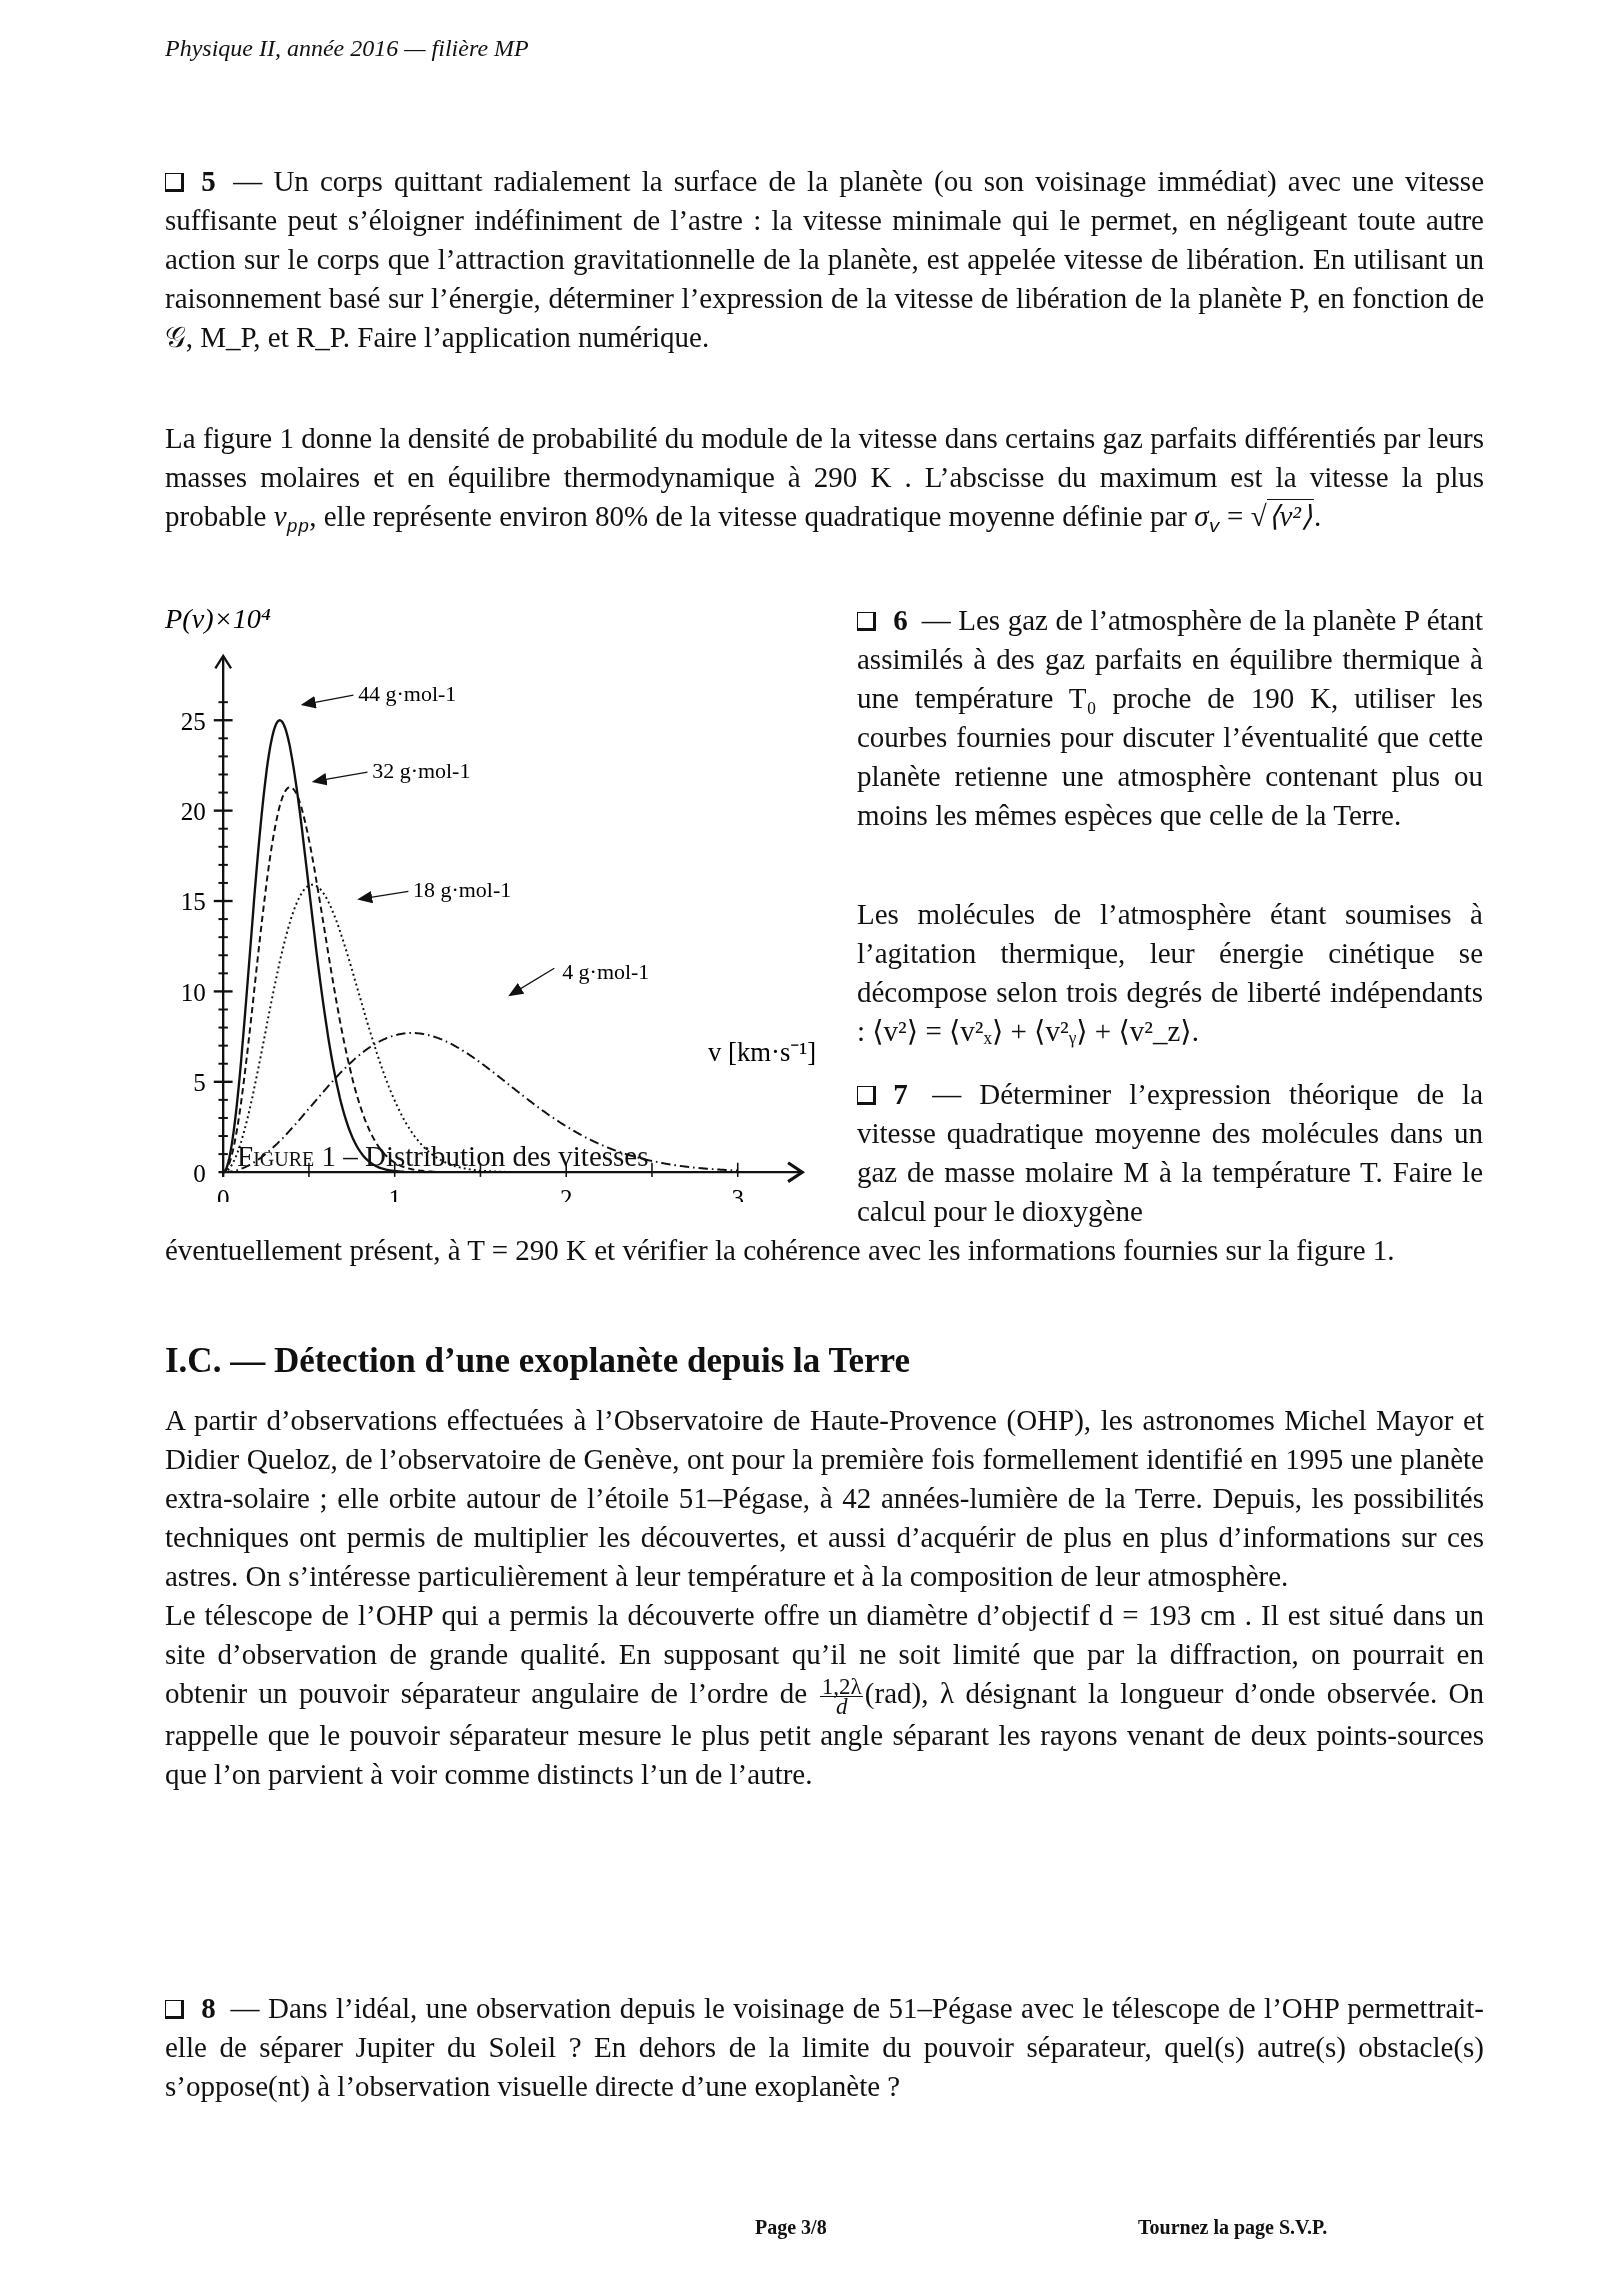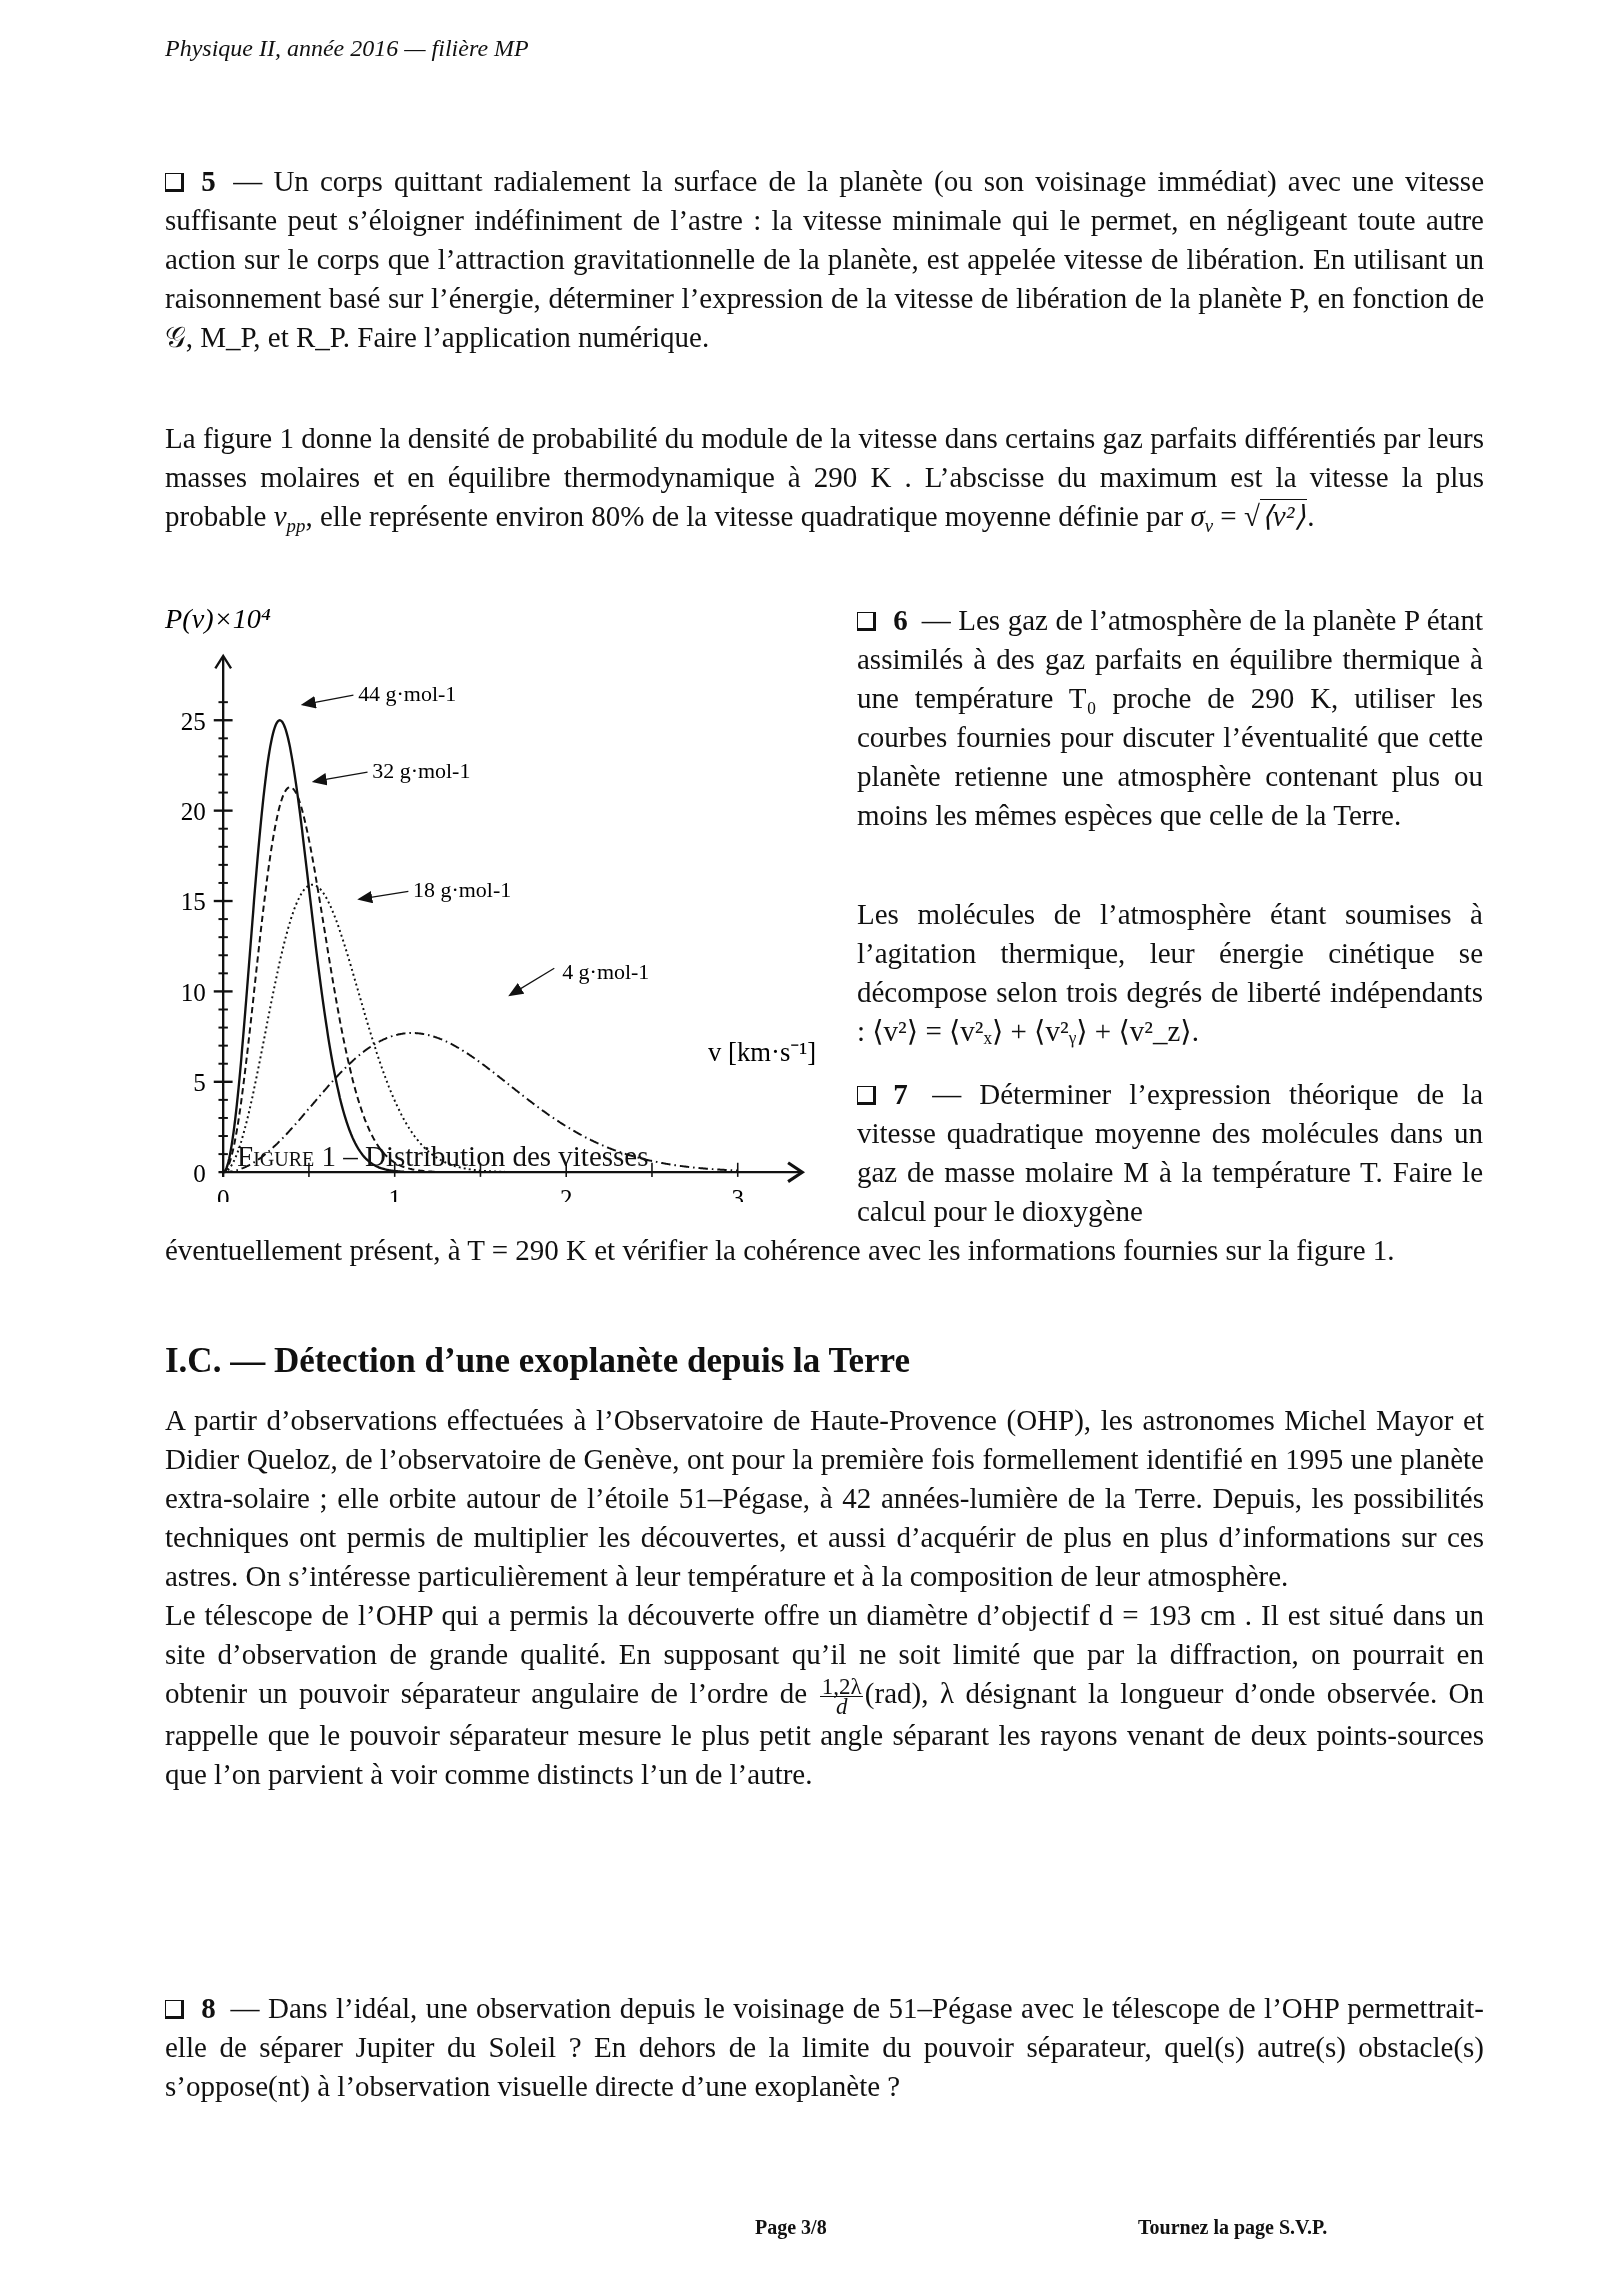--- a/index.html
+++ b/index.html
@@ -8,21 +8,21 @@
   .page { position:absolute; left:8px; top:0; width:1622px; height:1647px; }
   .header { position:absolute; left:157px; top:35px; font-style:italic; font-size:24px;
             font-family:"Liberation Serif",serif; }
   .block { position:absolute; left:157px; width:1319px; font-family:"Liberation Serif",serif;
            font-size:29px; line-height:39px; text-align:justify; }
   .block.narrow { left:849px; width:626px; }
   .qbox { display:inline-block; width:19px; height:19px; border:1.6px solid #111; border-right-width:3.9px;
           border-bottom-width:3.9px; box-sizing:border-box; margin-right:17.3px; vertical-align:-0.8px; }
   .qnum { font-weight:bold; margin-right:6.3px; }
   .math { font-style:italic; }
-  .sub { font-size:0.65em; vertical-align:-0.3em; font-style:italic; }
+  .sub { font-size:0.65em; vertical-align:-0.3em; font-style:italic;font-family:Liberation Mono, monospace; }
   .sqrt { border-top:1.6px solid #111; padding:0 1.6px; }
   .section-title { position:absolute; left:157px; top:1341px; font-weight:bold; font-size:35px;
                    font-family:"Liberation Serif",serif; }
   .frac { display:inline-flex; flex-direction:column; vertical-align:middle; font-size:23px;
           line-height:19px; text-align:center; margin:0 1.6px; }
   .frac .num { border-bottom:1.6px solid #111; padding:0 1.6px; }
   .frac .den { font-style:italic; }
   .footer { position:absolute; top:2216px; font-family:"Liberation Serif",serif; font-size:20px;
             font-weight:bold; }
   .chart { position:absolute; left:149px; top:590px; width:691px; height:612px; }
@@ -127,21 +127,21 @@
     <text x="892" y="1352" font-family="Liberation Serif, serif" font-size="34">v [km·s⁻¹]</text>
   </svg>
 
   <div class="caption">
     <span class="sc">Figure 1</span><span> – Distribution des vitesses</span>
   </div>
 
   <div class="block narrow" style="top:601px;">
     <span class="qbox"></span><span class="qnum">6</span>
     <span>—</span>
-    <span>Les gaz de l’atmosphère de la planète P étant assimilés à des gaz parfaits en équilibre thermique à une température T₀ proche de 290 K, utiliser les courbes fournies pour discuter l’éventualité que cette planète retienne une atmosphère contenant plus ou moins les mêmes espèces que celle de la Terre.</span>
+    <span>Les gaz de l’atmosphère de la planète P étant assimilés à des gaz parfaits en équilibre thermique à une température T₀ proche de 190 K, utiliser les courbes fournies pour discuter l’éventualité que cette planète retienne une atmosphère contenant plus ou moins les mêmes espèces que celle de la Terre.</span>
   </div>
 
   <div class="block narrow" style="top:895px;">
     <span>Les molécules de l’atmosphère étant soumises à l’agitation thermique, leur énergie cinétique se décompose selon trois degrés de liberté indépendants : ⟨v²⟩ = ⟨v²ₓ⟩ + ⟨v²ᵧ⟩ + ⟨v²_z⟩.</span>
   </div>
 
   <div class="block narrow" style="top:1075px;">
     <span class="qbox"></span><span class="qnum">7</span>
     <span>—</span>
     <span>Déterminer l’expression théorique de la vitesse quadratique moyenne des molécules dans un gaz de masse molaire M à la température T. Faire le calcul pour le dioxygène</span>

